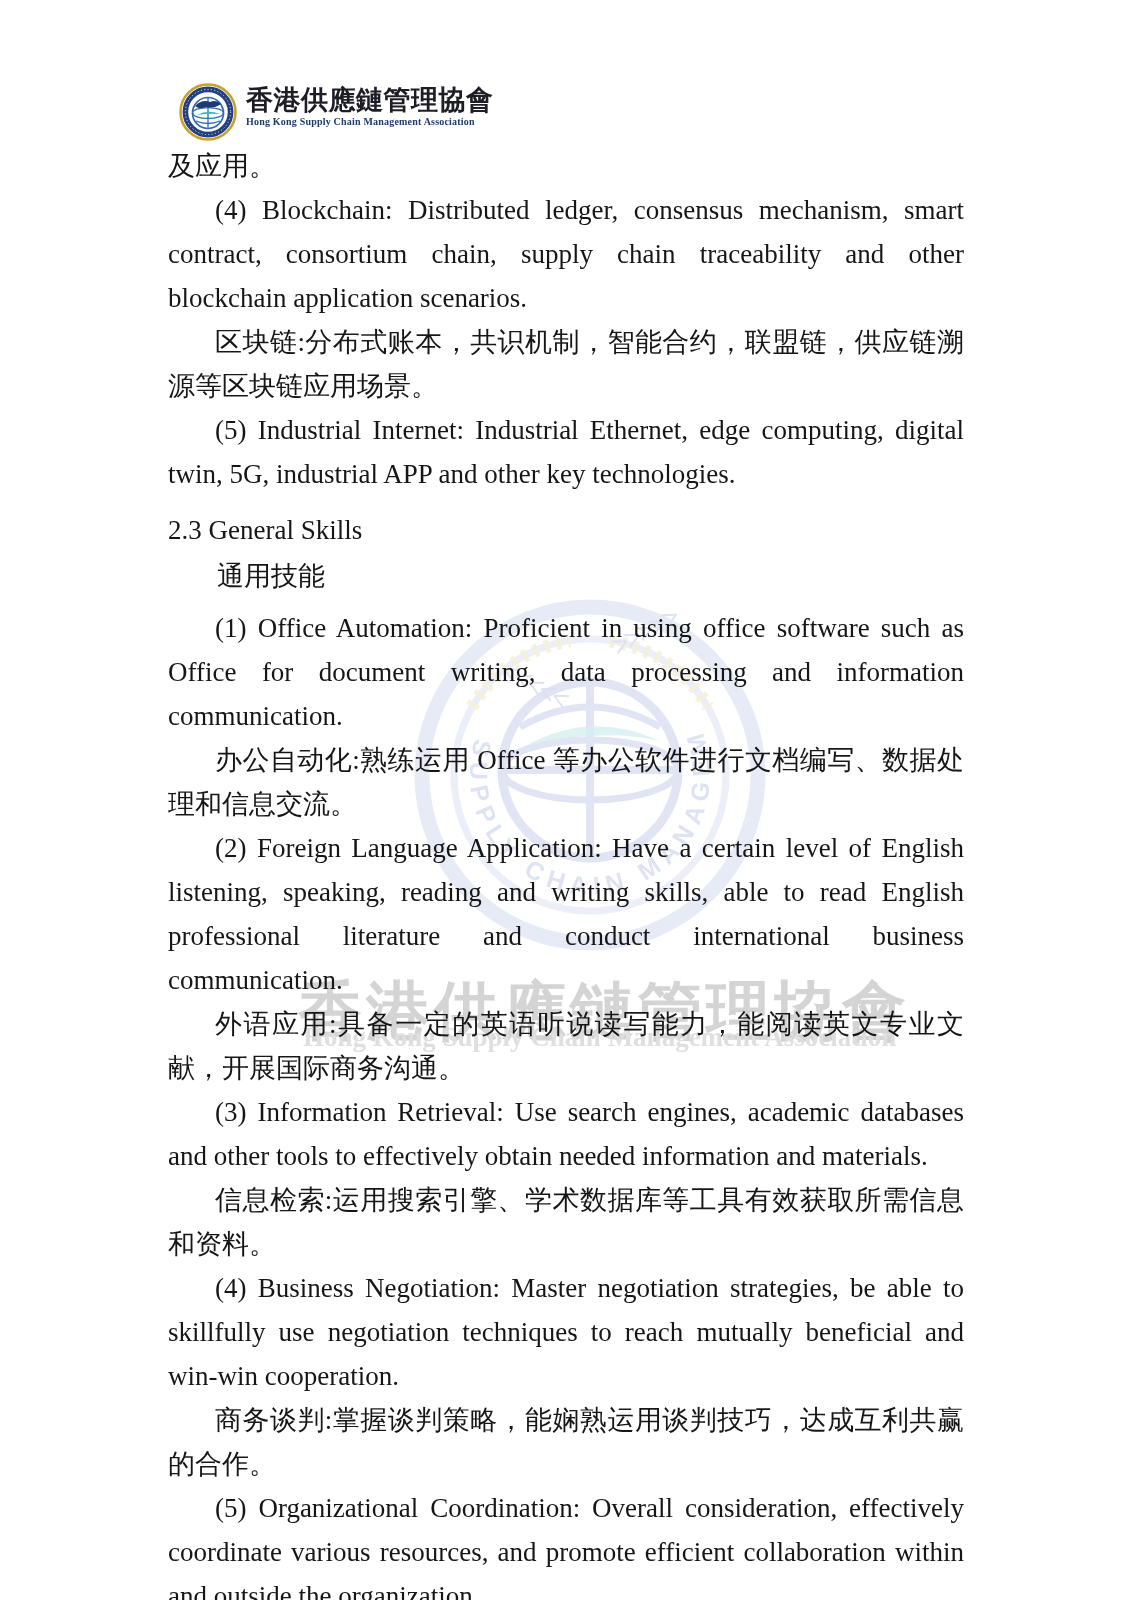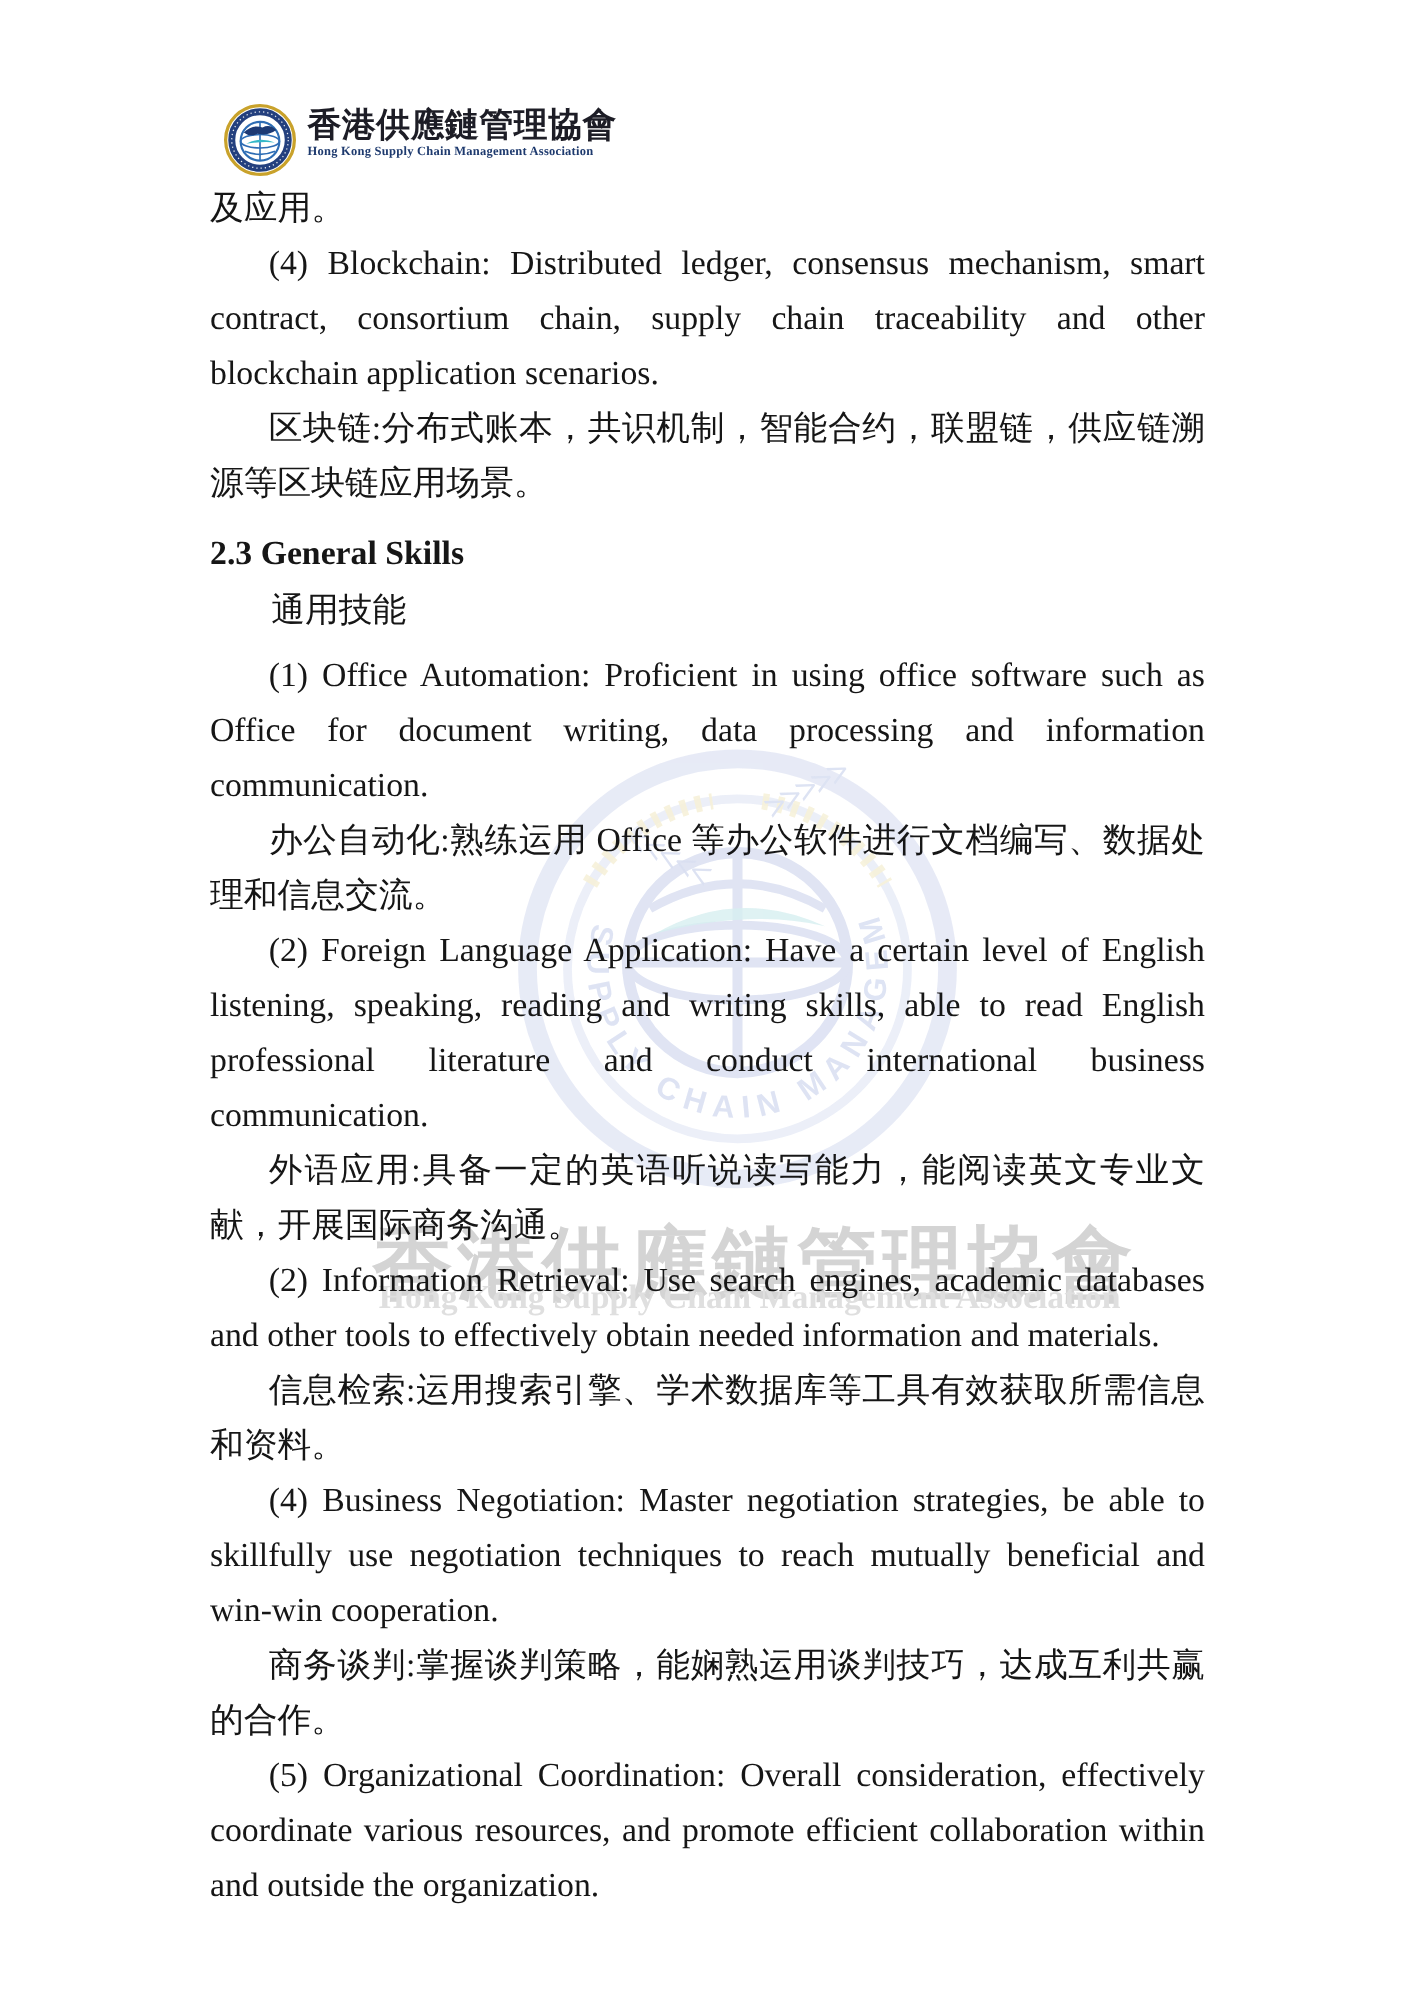--- a/index.html
+++ b/index.html
@@ -49,21 +49,21 @@
     position:absolute;left:168px;top:144px;width:796px;z-index:1;
   }
   .doc p{margin:0;font-size:27px;line-height:44px;}
   .p-body{
     text-align:justify;
     text-indent:47px;
     font-family:Liberation Serif, serif;
   }
   .p-first{text-align:left;text-indent:0;}
   .h-en{
-    font-weight:bold;font-size:22px;line-height:44px;
+    font-weight:normal;font-size:22px;line-height:44px;
     margin-top:12px !important;
     text-indent:0;
   }
   .h-zh{
     font-family:"Liberation Sans","DejaVu Sans",sans-serif;
     font-weight:normal;font-size:23px;line-height:44px;
     margin-top:2px !important;margin-bottom:8px !important;
     text-indent:49px;
   }
 </style>
@@ -128,31 +128,32 @@
       <div class="logo-title-en">Hong Kong Supply Chain Management Association</div>
     </div>
   </div>
 
   <div class="doc">
     <p class="p-first">及应用。</p>
 
     <p class="p-body">(4) Blockchain: Distributed ledger, consensus mechanism, smart contract, consortium chain, supply chain traceability and other blockchain application scenarios.</p>
     <p class="p-body">区块链:分布式账本，共识机制，智能合约，联盟链，供应链溯源等区块链应用场景。</p>
 
+    <p class="p-body">(5) Industrial Internet: Industrial Ethernet, edge computing, digital twin, 5G, industrial APP and other key technologies.</p>
 
     <p class="h-en">2.3 General Skills</p>
     <p class="h-zh">通用技能</p>
 
     <p class="p-body">(1) Office Automation: Proficient in using office software such as Office for document writing, data processing and information communication.</p>
     <p class="p-body">办公自动化:熟练运用 Office 等办公软件进行文档编写、数据处理和信息交流。</p>
 
     <p class="p-body">(2) Foreign Language Application: Have a certain level of English listening, speaking, reading and writing skills, able to read English professional literature and conduct international business communication.</p>
     <p class="p-body">外语应用:具备一定的英语听说读写能力，能阅读英文专业文献，开展国际商务沟通。</p>
 
-    <p class="p-body">(2) Information Retrieval: Use search engines, academic databases and other tools to effectively obtain needed information and materials.</p>
+    <p class="p-body">(3) Information Retrieval: Use search engines, academic databases and other tools to effectively obtain needed information and materials.</p>
     <p class="p-body">信息检索:运用搜索引擎、学术数据库等工具有效获取所需信息和资料。</p>
 
     <p class="p-body">(4) Business Negotiation: Master negotiation strategies, be able to skillfully use negotiation techniques to reach mutually beneficial and win-win cooperation.</p>
     <p class="p-body">商务谈判:掌握谈判策略，能娴熟运用谈判技巧，达成互利共赢的合作。</p>
 
     <p class="p-body">(5) Organizational Coordination: Overall consideration, effectively coordinate various resources, and promote efficient collaboration within and outside the organization.</p>
   </div>
 
 </div>
 

